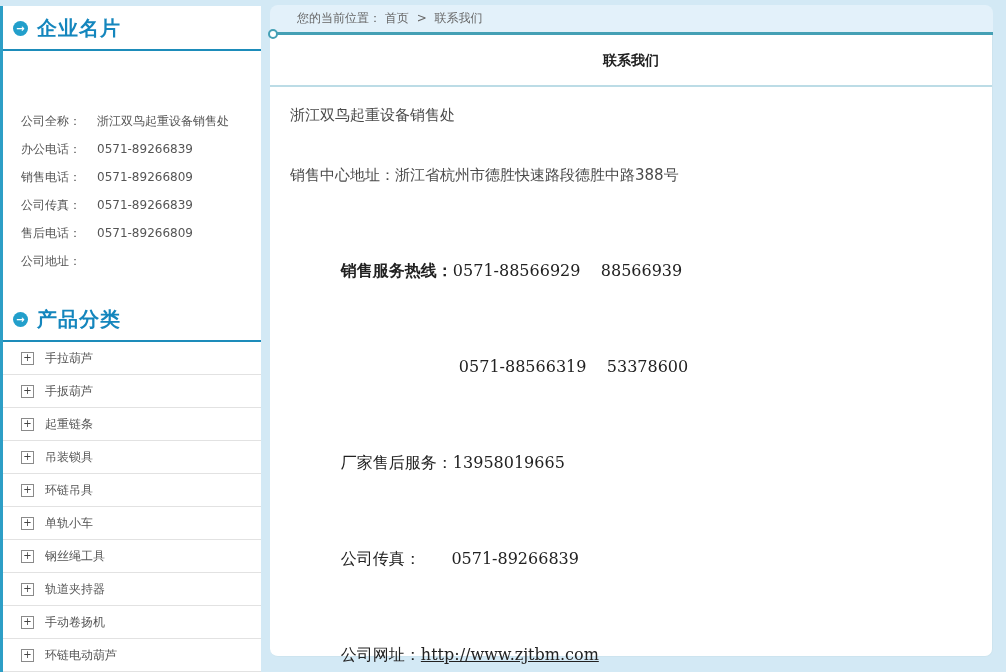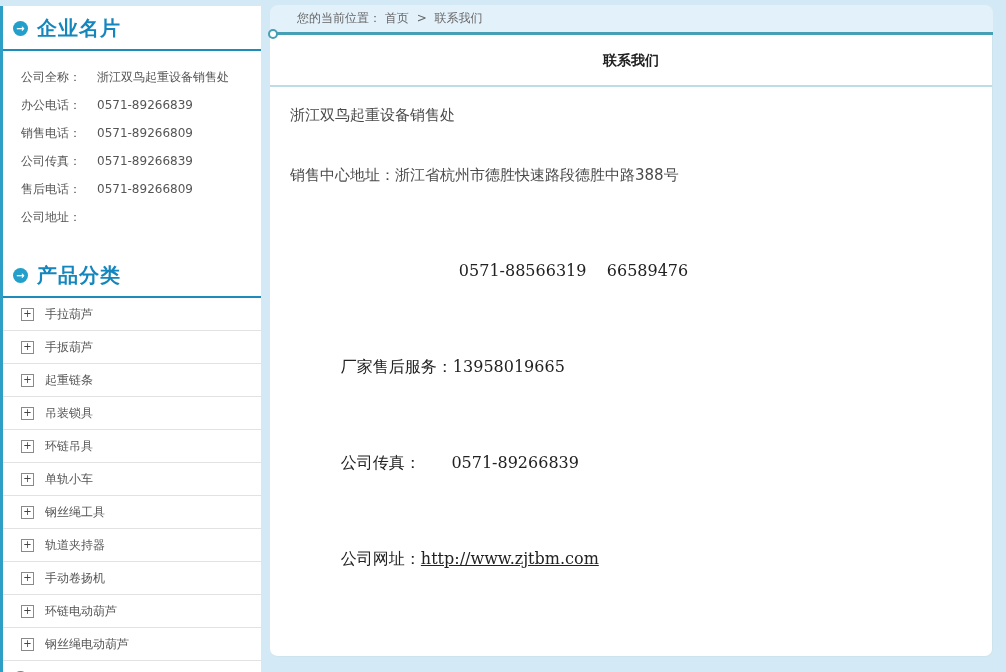--- a/index.html
+++ b/index.html
@@ -26,21 +26,21 @@
     background:#229fcb;color:#fff;font-size:10px;line-height:15px;
     text-align:center;display:inline-block;margin-right:9px;
     flex:0 0 auto;font-weight:bold;
   }
   .side-title{
     color:#1486bd;font-weight:bold;font-size:20px;letter-spacing:1px;
   }
   .more-link{
     color:#a21caf;font-size:12px;text-decoration:none;letter-spacing:1px;
   }
-  .info-list{padding:12px 6px 2px 18px;}
+  .info-list{padding:12px 6px 2px 18px;margin-top:44px;}
   .info-row{
     display:flex;align-items:flex-start;
     font-size:12px;color:#555;line-height:28px;height:28px;overflow:hidden;
   }
   .info-label{flex:0 0 76px;}
   .info-value{flex:1;}
   .cat-header{margin-top:20px;}
   .cat-list{list-style:none;margin:0;padding:0;}
   .cat-item{
     display:flex;align-items:center;
@@ -198,22 +198,25 @@
   <div class="content">
 
     <div class="page-title">联系我们</div>
 
     <div class="body">
 
       <p class="intro">浙江双鸟起重设备销售处</p>
       <p class="intro">销售中心地址：浙江省杭州市德胜快速路段德胜中路388号</p>
 
       <div class="phone-block">
+        <p>
+          <span class="hot-label">销售服务热线：</span><span>0571-88566929    88566939</span>
+        </p>
         <p class="indent">
-          <span>0571-88566319    66589476</span>
+          <span>0571-88566319    53378600</span>
         </p>
         <p>
           <span>厂家售后服务：</span><span>13958019665</span>
         </p>
         <p>
           <span>公司传真：</span><span>      0571-89266839</span>
         </p>
         <p>
           <span>公司网址：</span><a class="site-link" href="#">http://www.zjtbm.com</a>
         </p>

